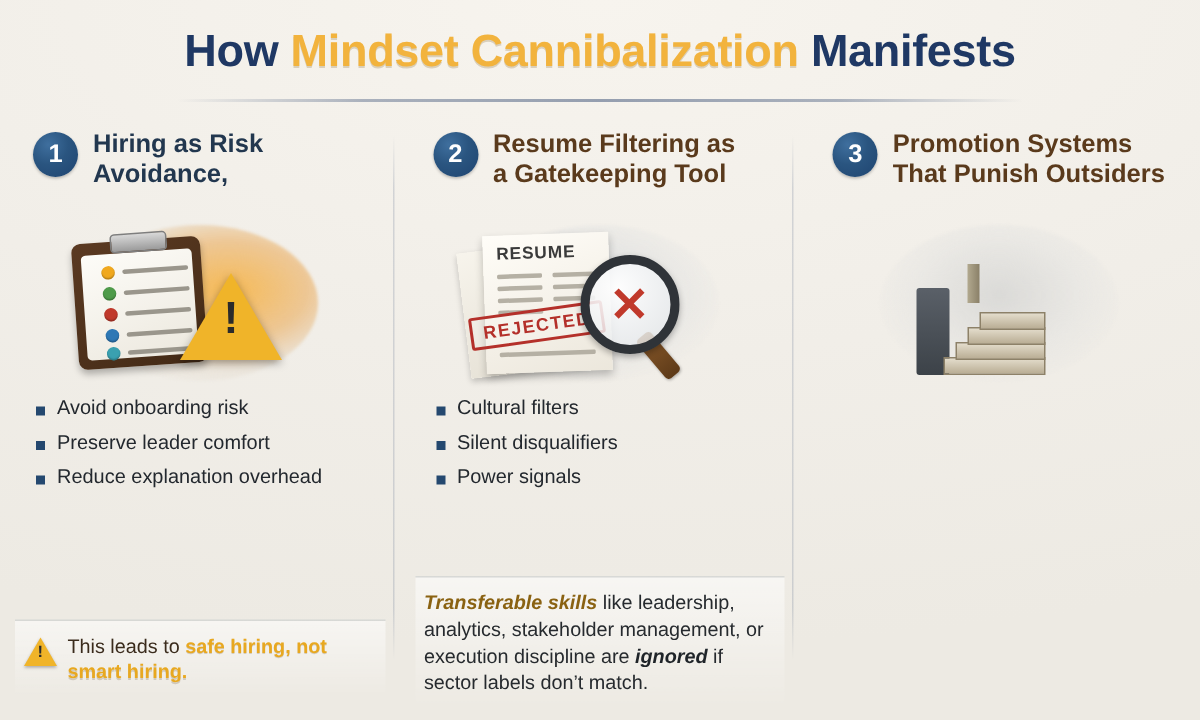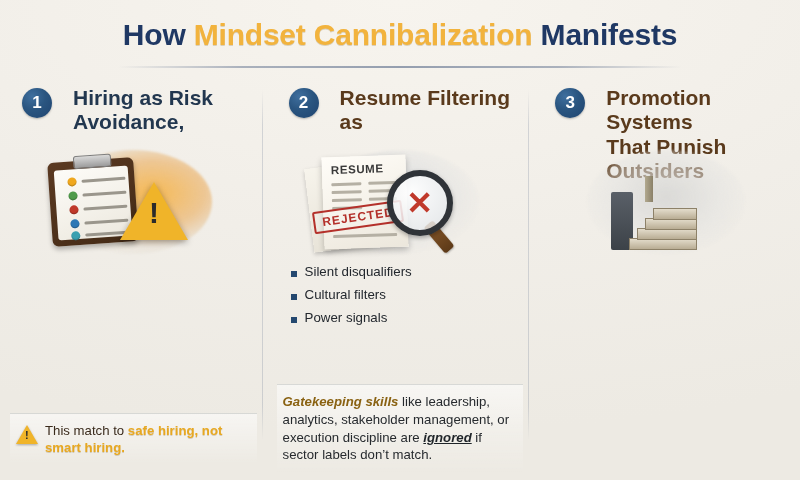--- a/index.html
+++ b/index.html
@@ -102,24 +102,23 @@
     color: #ffffff;
     font-size: 17px;
     font-weight: bold;
     display: flex;
     align-items: center;
     justify-content: center;
     box-shadow: 0 1px 2px rgba(0,0,0,0.25);
     margin-top: 2px;
   }
   .head-text {
-    font-size: 21px;
+    font-size: 17px;
     font-weight: bold;
     line-height: 1.16;
-    margin-left: 11px;
   }
   .h-navy { color: #22374f; }
   .h-brown { color: #5a3a1c; }
 
   
   .illus {
     position: relative;
     height: 108px;
     margin-top: 4px;
   }
@@ -396,21 +395,21 @@
     color: #e8a820;
     font-weight: bold;
     text-shadow: 0 1px 0 rgba(90,60,10,0.20);
   }
   .n-body { color: #262a2e; font-size: 13.2px; line-height: 1.34; }
   .n-strong-gold {
     color: #8a6212;
     font-weight: bold;
     font-style: italic;
   }
-  .n-ital { font-weight: bold; font-style: italic; color: #1f2429; text-decoration: underline; }
+  .n-ital { font-weight: bold; font-style: italic; color: #1f2429; }
   .note.bottom-2 { bottom: 8px; }
 </style>
 </head>
 <body>
 
 <div id="page">
 
   <div class="title-wrap">
     <span class="title">
       <span class="t-dark">How </span><span class="t-gold">Mindset Cannibalization</span><span class="t-dark"> Manifests</span>
@@ -455,36 +454,51 @@
             <div class="clip-row" style="top:62px">
               <span class="clip-dot" style="background:#3aa0b0"></span>
                 <span class="clip-line"></span>
             </div>
           </div>
           <div class="clip-top"></div>
         </div>
         <div class="warn-tri"></div>
       </div>
 
+      <div class="bullets">
+        <div class="bullet">
+          <span class="bullet-marker"></span>
+          <span class="bullet-text">Avoid onboarding risk</span>
+        </div>
+        <div class="bullet">
+          <span class="bullet-marker"></span>
+          <span class="bullet-text">Preserve leader comfort</span>
+        </div>
+        <div class="bullet">
+          <span class="bullet-marker"></span>
+          <span class="bullet-text">Reduce explanation overhead</span>
+        </div>
+      </div>
 
       <div class="note banded">
         <div class="note-row">
           <span class="mini-tri"></span>
           <span class="note-text">
-            <span class="n-dark">This match to </span><span class="n-gold">safe hiring, not smart hiring.</span>
+            <span class="n-dark">This leads to </span><span class="n-gold">safe hiring, not smart hiring.</span>
           </span>
         </div>
       </div>
     </div>
 
     <div class="col">
       <div class="head-row">
         <div class="badge">2</div>
         <div class="head-text">
           <span class="h-brown">Resume Filtering as</span><br>
+          <span class="h-brown">a Gatekeeping Tool</span>
         </div>
       </div>
 
       <div class="illus">
         <div class="glow cool"></div>
         <div class="paper-back"></div>
         <div class="paper-front">
           <span class="resume-label">RESUME</span>
           <span class="p-line" style="left:9px; top:26px; width:30px"></span>
           <span class="p-line" style="left:9px; top:34px; width:30px"></span>
@@ -496,35 +510,35 @@
           <span class="p-line" style="left:9px; top:78px; width:64px"></span>
         </div>
         <div class="stamp">REJECTED</div>
         <div class="mag-handle"></div>
         <div class="magnifier"></div>
       </div>
 
       <div class="bullets">
         <div class="bullet">
           <span class="bullet-marker"></span>
-          <span class="bullet-text">Silent disqualifiers</span>
+          <span class="bullet-text">Cultural filters</span>
         </div>
         <div class="bullet">
           <span class="bullet-marker"></span>
-          <span class="bullet-text">Cultural filters</span>
+          <span class="bullet-text">Silent disqualifiers</span>
         </div>
         <div class="bullet">
           <span class="bullet-marker"></span>
           <span class="bullet-text">Power signals</span>
         </div>
       </div>
 
       <div class="note banded bottom-2">
         <div class="n-body">
-          <span class="n-strong-gold">Gatekeeping skills</span><span> like leadership, analytics, stakeholder management, or execution discipline are </span><span class="n-ital">ignored</span><span> if sector labels don’t match.</span>
+          <span class="n-strong-gold">Transferable skills</span><span> like leadership, analytics, stakeholder management, or execution discipline are </span><span class="n-ital">ignored</span><span> if sector labels don’t match.</span>
         </div>
       </div>
     </div>
 
     <div class="col">
       <div class="head-row">
         <div class="badge">3</div>
         <div class="head-text">
           <span class="h-brown">Promotion Systems</span><br>
           <span class="h-brown">That Punish Outsiders</span>

